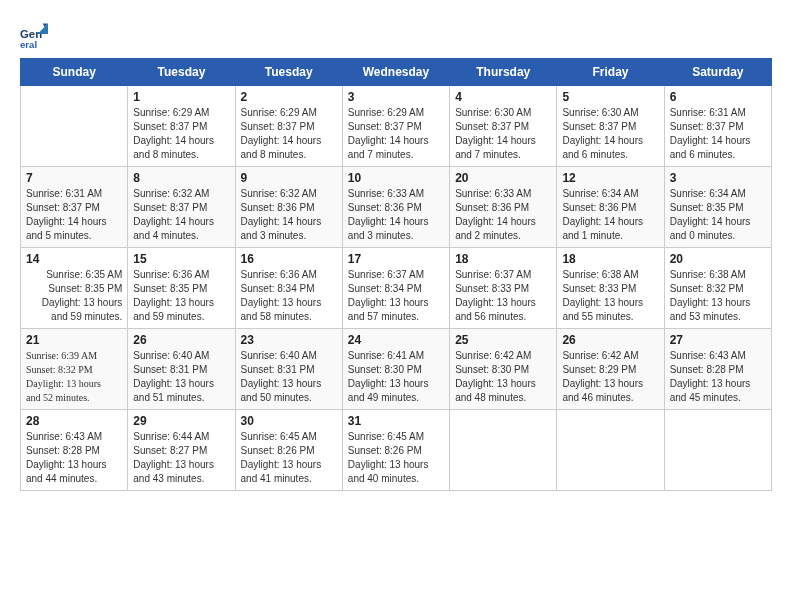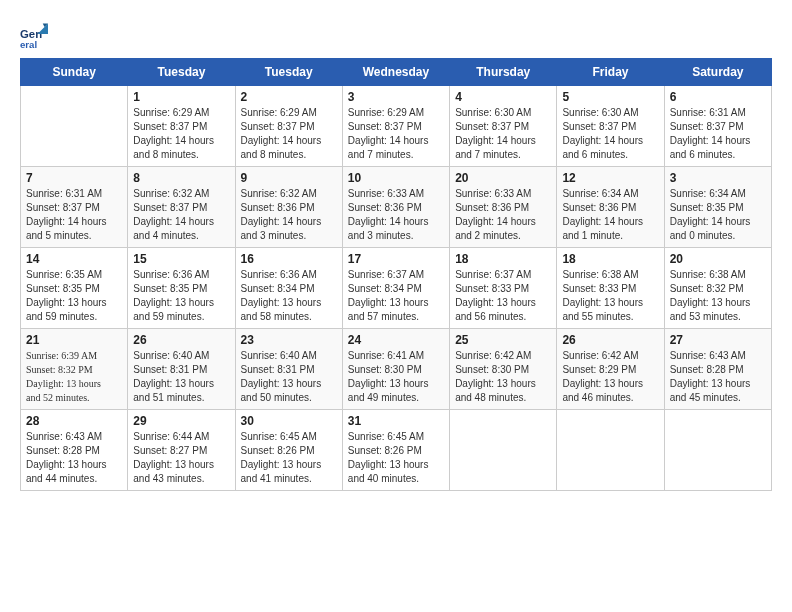--- a/index.html
+++ b/index.html
@@ -213,21 +213,21 @@
           <span class="day-number">3</span>
           <div class="day-info" style="white-space: pre-line;">Sunrise: 6:34 AM
 Sunset: 8:35 PM
 Daylight: 14 hours
 and 0 minutes.</div>
         </td>
       </tr>
       <tr>
         <td>
           <span class="day-number">14</span>
-          <div class="day-info" style="white-space: pre-line;">Sunrise: 6:35 AM
+          <div class="day-info" style="white-space: pre-line; text-align: right;">Sunrise: 6:35 AM
 Sunset: 8:35 PM
 Daylight: 13 hours
 and 59 minutes.</div>
         </td>
         <td>
           <span class="day-number">15</span>
           <div class="day-info" style="white-space: pre-line;">Sunrise: 6:36 AM
 Sunset: 8:35 PM
 Daylight: 13 hours
 and 59 minutes.</div>

